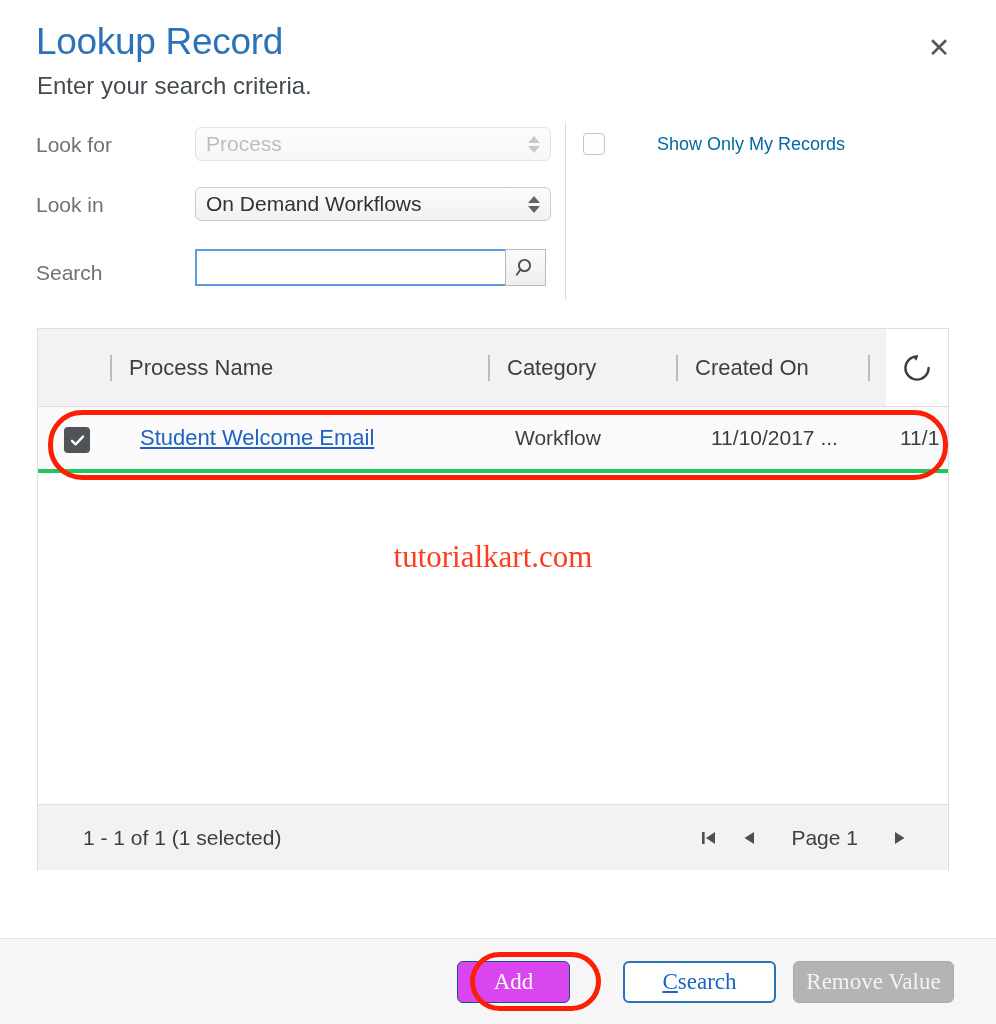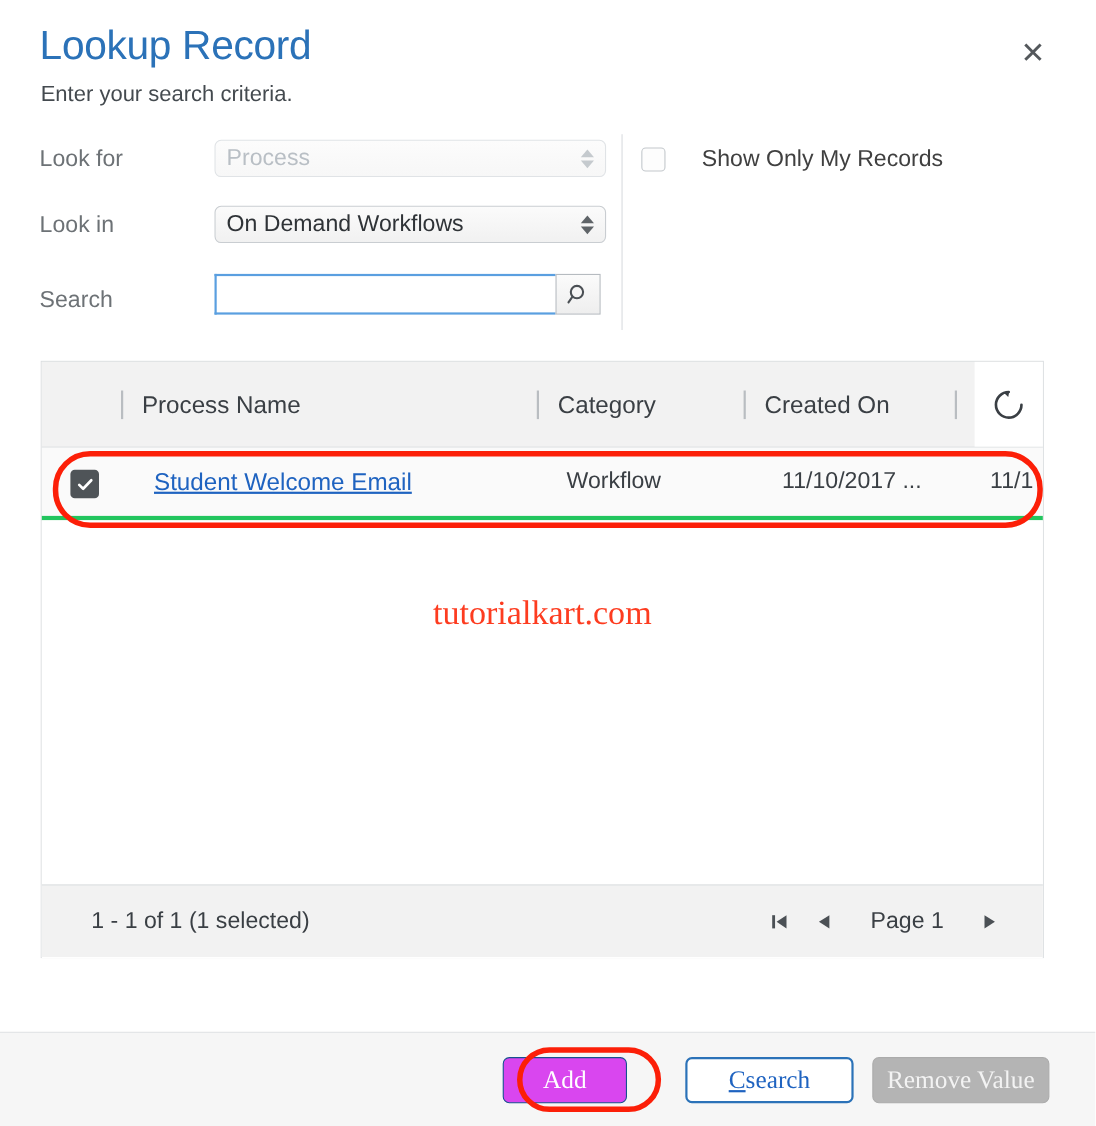--- a/index.html
+++ b/index.html
@@ -13,21 +13,21 @@
   #page { position: relative; width: 996px; height: 1024px; overflow: hidden; background:#fff; }
 
   
   .dlg-title {
     position: absolute; left: 36px; top: 20px;
     font-size: 37px; color: #2b72b8; font-weight: 400;
     letter-spacing: -0.3px; line-height: 44px;
   }
   .dlg-subtitle {
     position: absolute; left: 37px; top: 74px;
-    font-size: 20px; color: #444a4f; line-height: 24px;
+    font-size: 24px; color: #444a4f; line-height: 24px;
   }
   .close-btn {
     position: absolute; right: 42px; top: 33px;
     width: 30px; height: 30px; cursor: pointer;
     display: flex; align-items: center; justify-content: center;
     color: #54585c; font-size: 27px; line-height: 1; font-weight: 400;
   }
 
   
   .criteria { position: absolute; left: 0; top: 118px; width: 956px; height: 185px; }
@@ -64,21 +64,21 @@
     display: flex; align-items: center; justify-content: center; cursor: pointer;
   }
 
   .vsep { position: absolute; left: 565px; top: 122px; width: 1px; height: 178px; background: #d9dcdf; }
 
   .myrec { position: absolute; left: 583px; top: 133px; display: flex; align-items: center; }
   .cb {
     width: 22px; height: 22px; border: 1px solid #c3c8cc; border-radius: 4px;
     background: #fdfdfd; display: inline-block;
   }
-  .myrec-label { margin-left: 33px; font-size: 21px; color: #404040; }
+  .myrec-label { margin-left: 52px; font-size: 18px; color: #0369a1; }
 
   
   .grid { position: absolute; left: 37px; top: 328px; width: 912px; height: 543px;
           border: 1px solid #dcdfe2; background: #fff; }
   .grid-head { position: relative; height: 78px; background: #f2f2f2; border-bottom: 1px solid #dcdfe2; }
   .th { position: absolute; top: 0; height: 78px; display: flex; align-items: center; font-size: 22px; color: #3a3f44; }
   .th .bar { width: 2px; height: 26px; background: #b9bdc1; margin-right: 17px; }
   .th-refresh {
     position: absolute; right: 0; top: 0; width: 62px; height: 77px; background: #fff;
     display: flex; align-items: center; justify-content: center; cursor: pointer;

